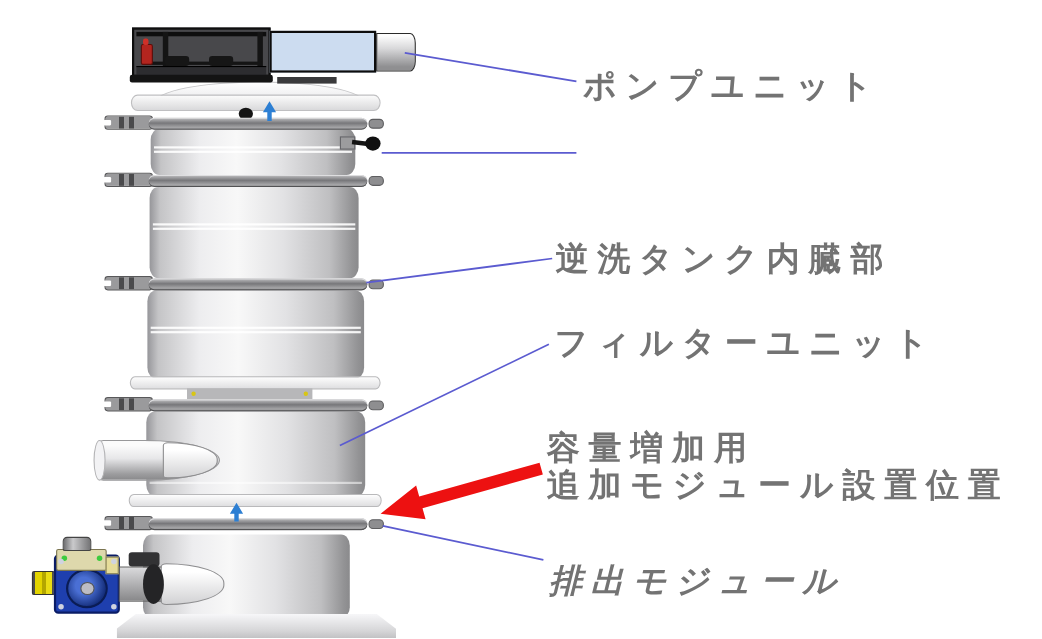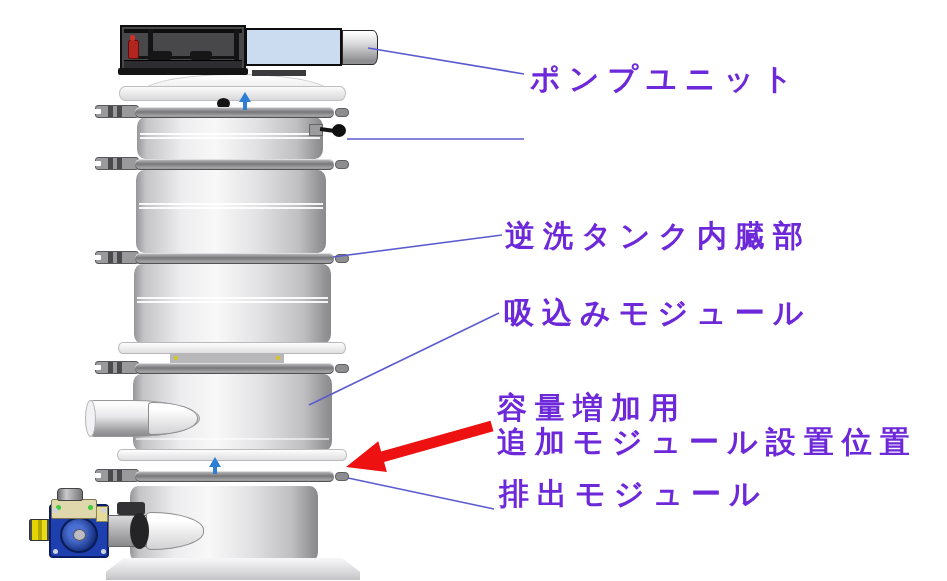--- a/index.html
+++ b/index.html
@@ -68,21 +68,21 @@
 
   
   .knob-bracket{left:309px;top:124px;width:14px;height:12px;background:#9c9c9e;border:1px solid #66666a;box-sizing:border-box;z-index:4;}
   .knob-stem{left:320px;top:128px;width:15px;height:4px;background:#151515;transform:rotate(7deg);z-index:4;}
   .knob-ball{left:332px;top:124px;width:14px;height:13px;background:#101010;border-radius:50%;z-index:4;}
 
   
   #overlay{position:absolute;left:0;top:0;width:947px;height:581px;z-index:8;pointer-events:none;}
 
   
-  .label{position:absolute;color:#6d28d9;font-weight:bold;font-size:30px;letter-spacing:8px;white-space:nowrap;z-index:9;line-height:34px;}
+  .label{position:absolute;color:#737373;font-weight:bold;font-size:30px;letter-spacing:8px;white-space:nowrap;z-index:9;line-height:34px;}
 </style>
 </head>
 <body>
 
 <div id="canvas">
 
   <div class="abs pump-dark">
     <div class="abs pump-dark-topstrip"></div>
     <div class="abs pump-vline1"></div>
     <div class="abs pump-vline2"></div>
@@ -185,20 +185,20 @@
     <line x1="333" y1="257" x2="502" y2="235" stroke="#5b5bd0" stroke-width="1.6"></line>
     <line x1="309" y1="405" x2="499" y2="313" stroke="#5b5bd0" stroke-width="1.6"></line>
     <line x1="348" y1="478" x2="494" y2="509" stroke="#5b5bd0" stroke-width="1.6"></line>
     <polygon points="346,467 378.3,441.3 381.1,451.4 490.5,420.7 493.5,431.3 384.1,462.0 386.9,472.1" fill="#ed1111"></polygon>
     <polygon points="245,92 239,102 243,102 243,110 247,110 247,102 251,102" fill="#2d7fd3"></polygon>
     <polygon points="215,457 209,467 213,467 213,474 217,474 217,467 221,467" fill="#2d7fd3"></polygon>
   </svg>
 
   <div class="label" style="left:530px;top:62px;">ポンプユニット</div>
   <div class="label" style="left:505px;top:219px;">逆洗タンク内臓部</div>
-  <div class="label" style="left:504px;top:296px;">吸込みモジュール</div>
+  <div class="label" style="left:504px;top:296px;">フィルターユニット</div>
   <div class="label" style="left:497px;top:391px;">
     <div>容量増加用</div>
     <div>追加モジュール設置位置</div>
   </div>
-  <div class="label" style="left:499px;top:477px;">排出モジュール</div>
+  <div class="label" style="left:499px;top:512px;font-style:italic;">排出モジュール</div>
 
 </div>
 
 </body></html>

